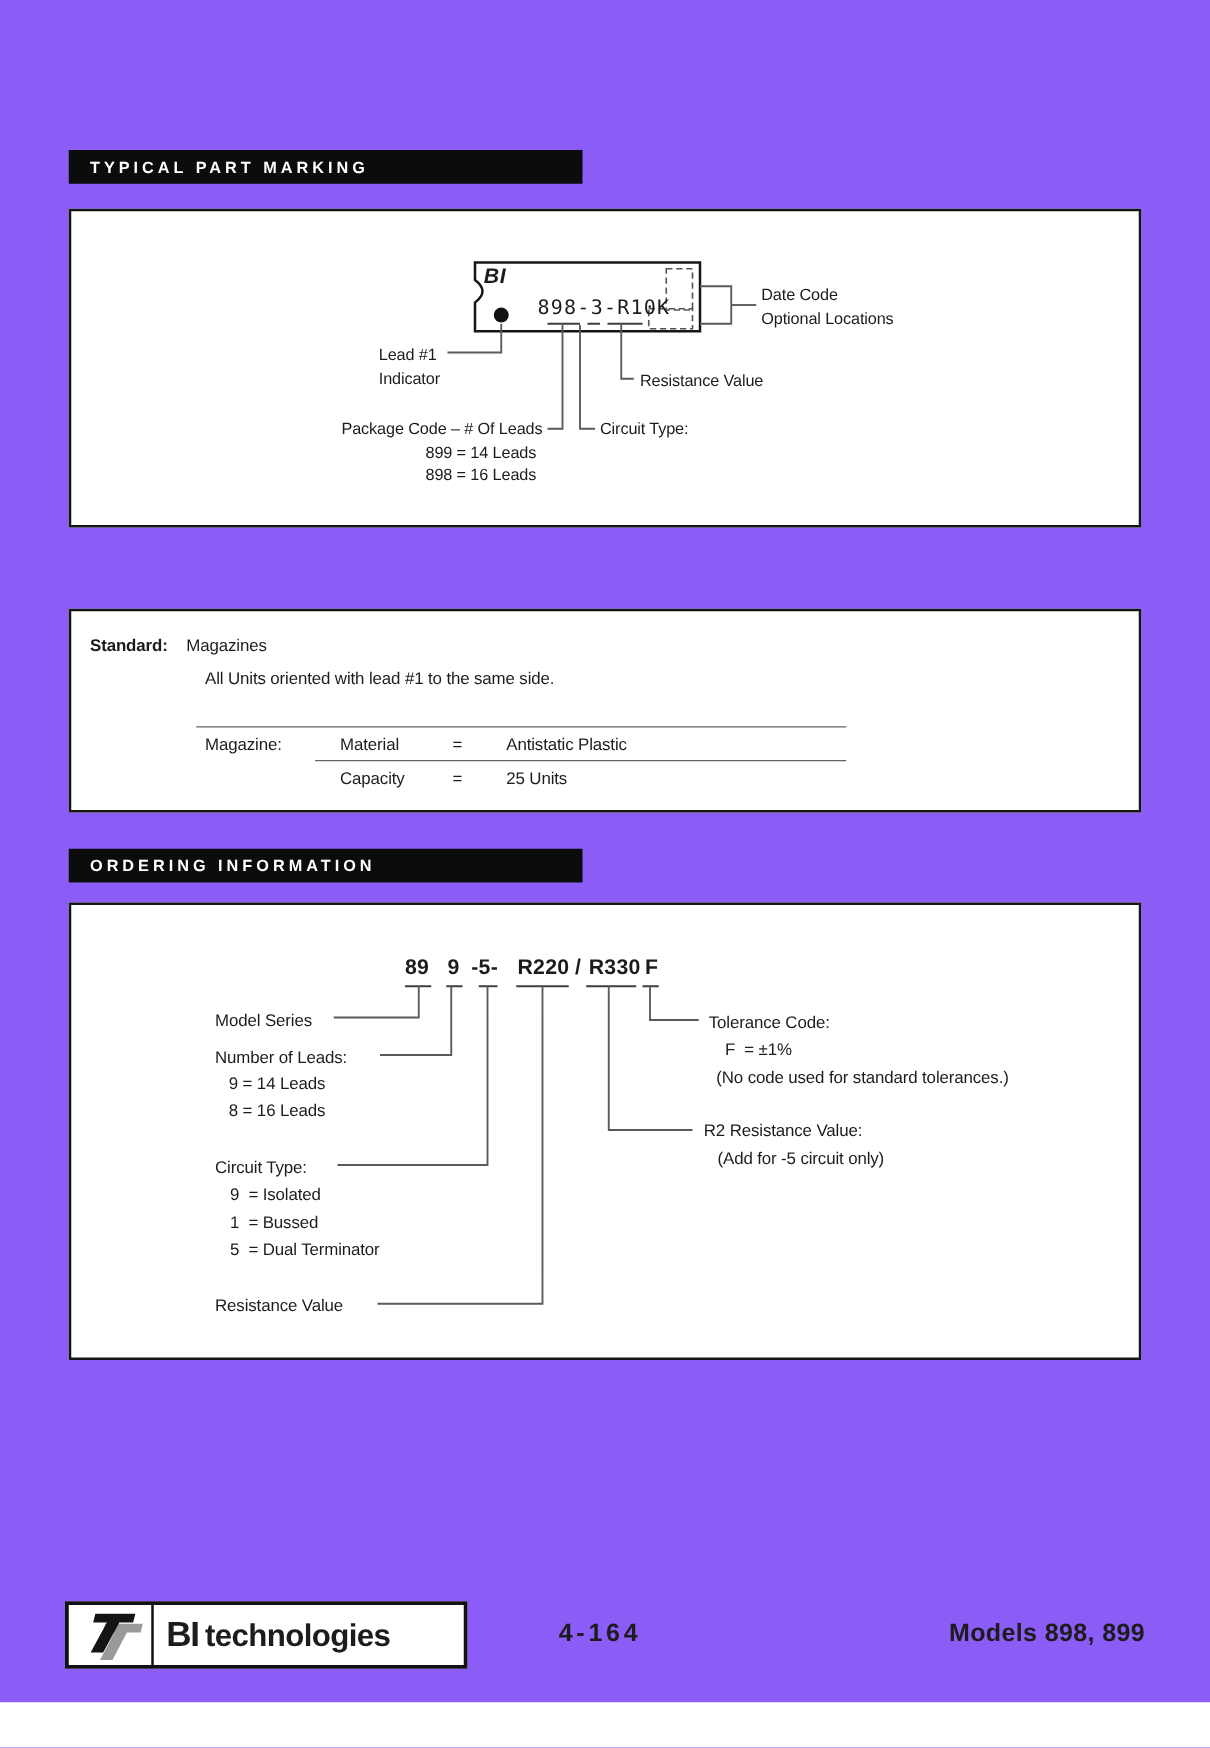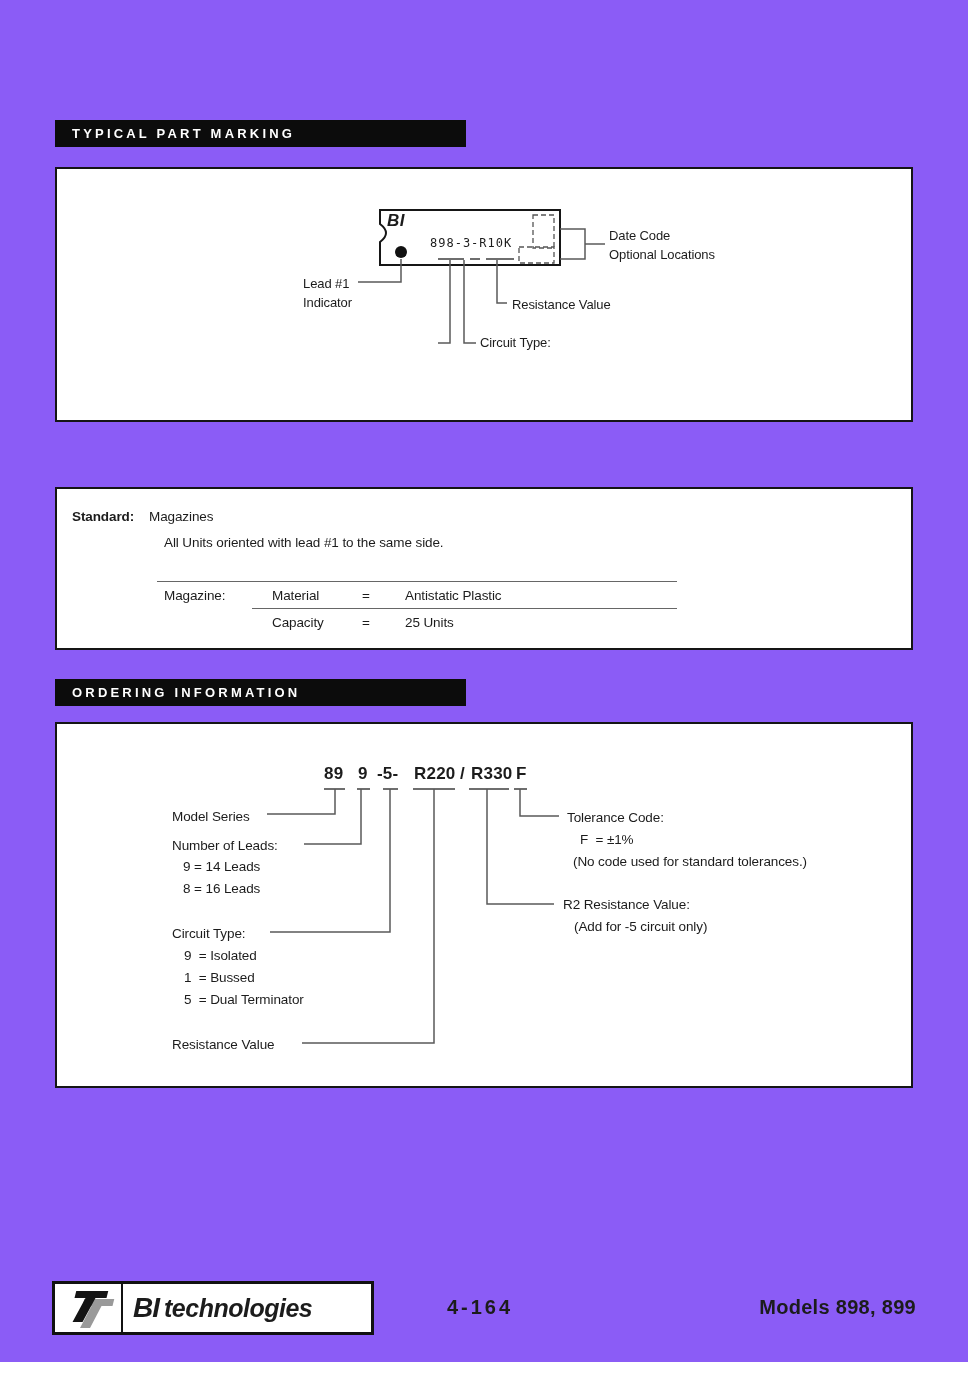--- a/index.html
+++ b/index.html
@@ -10,29 +10,29 @@
         color:#ffffff;font-weight:bold;font-size:13px;letter-spacing:3.2px;
         line-height:28px;padding-left:17px;box-sizing:border-box;white-space:nowrap;}
   .frame{position:absolute;left:55px;width:858px;border:2px solid #151515;
         box-sizing:border-box;background:#ffffff;}
   .overlay{position:absolute;left:0;top:0;width:100%;height:100%;}
   .lbl{position:absolute;font-size:13px;line-height:18.5px;letter-spacing:-0.1px;white-space:nowrap;}
   .lbl2{position:absolute;font-size:13.5px;line-height:19px;letter-spacing:-0.1px;white-space:nowrap;}
   .pre{white-space:pre;}
   .rt{text-align:right;}
   .bold{font-weight:bold;}
-  .mono{font-family:"DejaVu Sans Mono",monospace;font-size:12px;letter-spacing:1px;}
+  .mono{font-family:"DejaVu Sans Mono",monospace;font-size:16px;letter-spacing:1px;}
   .code-seg{position:absolute;top:40px;font-weight:bold;font-size:17px;letter-spacing:0.2px;white-space:nowrap;}
   .rule{position:absolute;height:0;border-top:1.5px solid #666;}
   .bi-logo-pkg{position:absolute;font-weight:bold;font-style:italic;font-size:17px;letter-spacing:0.5px;}
   .brand-frame{position:absolute;left:52px;top:1281px;width:322px;height:54px;
         border:3px solid #111;box-sizing:border-box;background:#fff;}
   .brand-divider{position:absolute;left:66px;top:0;bottom:0;width:2px;background:#111;}
   .brand-text{position:absolute;left:78px;top:0;height:48px;line-height:48px;
-        font-weight:bold;font-style:italic;white-space:nowrap;}
+        font-weight:bold;white-space:nowrap;}
   .brand-bi{font-size:28px;letter-spacing:-1px;}
   .brand-rest{font-size:25px;margin-left:5px;letter-spacing:-0.5px;}
   .footer-num{position:absolute;left:420px;top:1296px;width:120px;text-align:center;
         font-weight:bold;font-size:20px;letter-spacing:3px;}
   .footer-models{position:absolute;left:690px;top:1296px;width:226px;text-align:right;
         font-weight:bold;font-size:20px;letter-spacing:0.3px;white-space:nowrap;}
 </style>
 </head>
 <body>
 
@@ -72,20 +72,25 @@
     <div class="lbl" style="left:552px;top:58px;">
       <span style="display:block;">Date Code</span>
       <span style="display:block;">Optional Locations</span>
     </div>
 
     <div class="lbl" style="left:246px;top:106px;">
       <span style="display:block;">Lead #1</span>
       <span style="display:block;">Indicator</span>
     </div>
 
+    <div class="lbl rt" style="left:120px;top:165px;width:257px;">
+      <span style="display:block;">Package Code – # Of Leads</span>
+      <span style="display:block;padding-right:5px;">899 = 14 Leads</span>
+      <span style="display:block;padding-right:5px;">898 = 16 Leads</span>
+    </div>
 
     <div class="lbl" style="left:423px;top:165px;">Circuit Type:</div>
 
     <div class="lbl" style="left:455px;top:127px;">Resistance Value</div>
   </div>
 
 
   <div class="frame" style="top:487px;height:163px;">
     <div class="lbl2 bold" style="left:15px;top:18px;">Standard:</div>
     <div class="lbl2" style="left:92px;top:18px;">Magazines</div>

